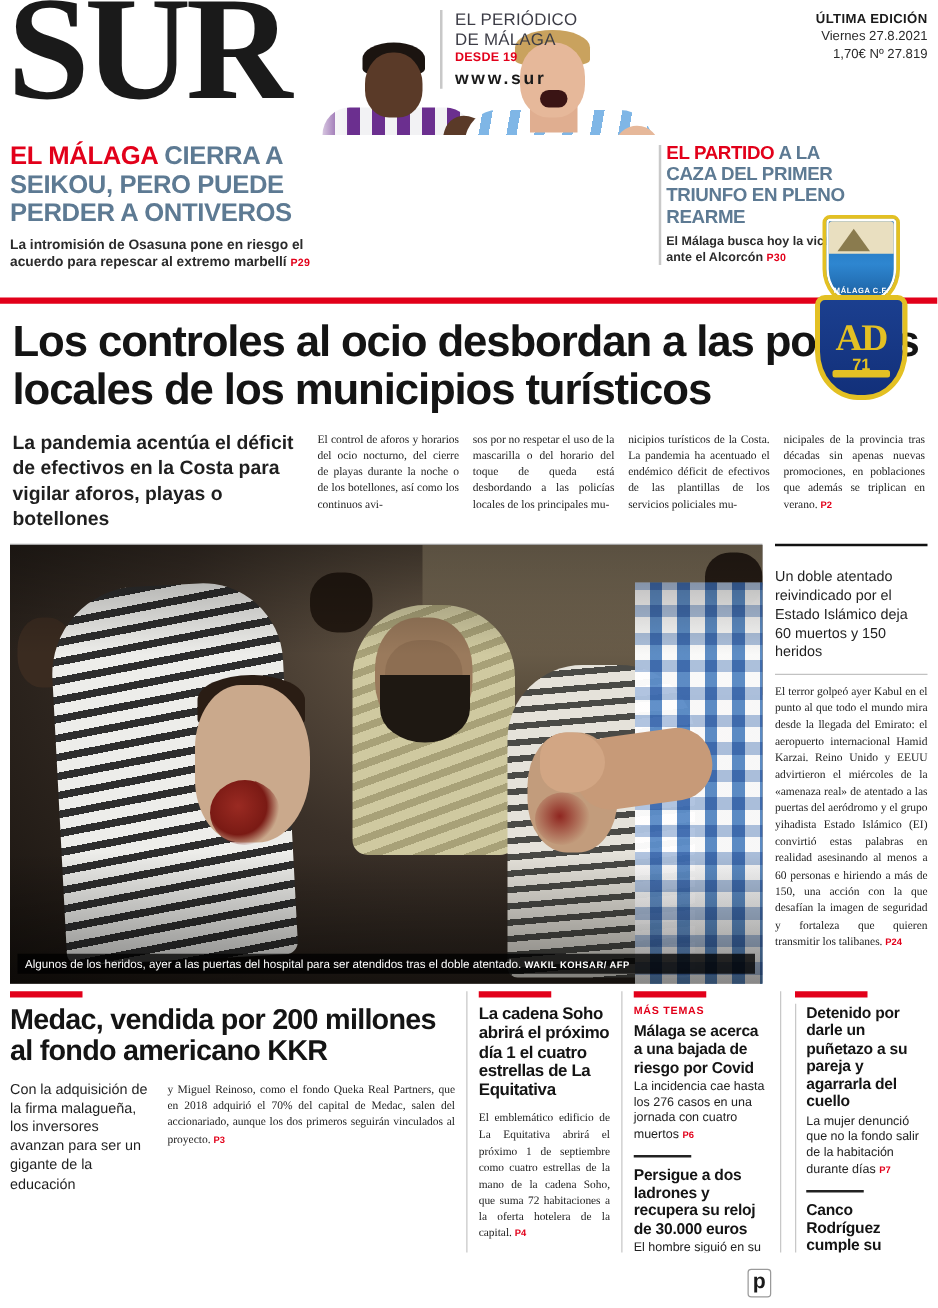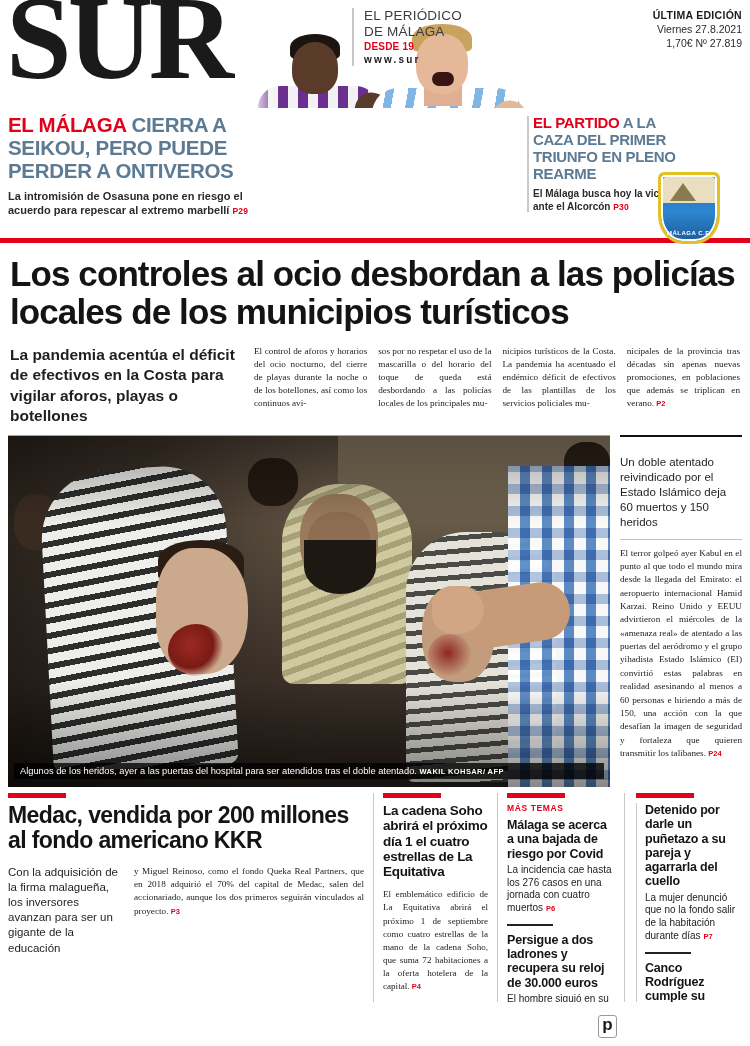--- a/index.html
+++ b/index.html
@@ -22,21 +22,21 @@
   }
   .mast-mid {
     position:absolute; left: 352px; top: 8px;
     border-left: 2px solid #c8c8c8; padding-left: 10px;
     line-height: 1.22;
   }
   .mast-mid .l1, .mast-mid .l2 {
     font-size: 13.5px; font-weight: 400; color: #3c3c46; letter-spacing:.2px;
   }
   .mast-mid .l3 { font-size: 10px; font-weight: 700; color: #e2001a; letter-spacing:.2px; }
-  .mast-mid .l4 { font-size: 10px; font-weight: 700; color:#1a1a1a; letter-spacing: 2.2px; margin-top:1px; }
+  .mast-mid .l4 { font-size: 14px; font-weight: 700; color:#1a1a1a; letter-spacing: 2.2px; margin-top:1px; }
   .mast-right {
     position:absolute; right: 8px; top: 8px; text-align: right; line-height: 1.35;
   }
   .mast-right .edition { font-size: 10.5px; font-weight: 700; letter-spacing:.3px; color:#1a1a1a; }
   .mast-right .date, .mast-right .price { font-size: 10.5px; color:#2a2a2a; }
 
   
   .players { position:absolute; left: 240px; top: 0; width: 330px; height: 230px; overflow:hidden; pointer-events:none; }
   .pl { position:absolute; }
   
@@ -259,20 +259,25 @@
         <span class="pg">P30</span>
       </div>
     </div>
 
     <div class="crest-mcf">
       <div class="top"></div>
       <div class="mtn"></div>
       <div class="txt">MÁLAGA C.F.</div>
     </div>
 
+    <div class="crest-alc">
+      <div class="ad">AD</div>
+      <div class="yr">71</div>
+      <div class="bar"></div>
+    </div>
   </div>
 
   <div class="rule-red"></div>
 
   <div class="main-head">Los controles al ocio desbordan a las policías locales de los municipios turísticos</div>
 
   <div class="lede-row">
     <div class="lede-big">La pandemia acentúa el déficit de efectivos en la Costa para vigilar aforos, playas o botellones</div>
     <div class="lede-cols">
       <div class="lede-col">El control de aforos y horarios del ocio nocturno, del cierre de playas durante la noche o de los botellones, así como los continuos avi-</div>

